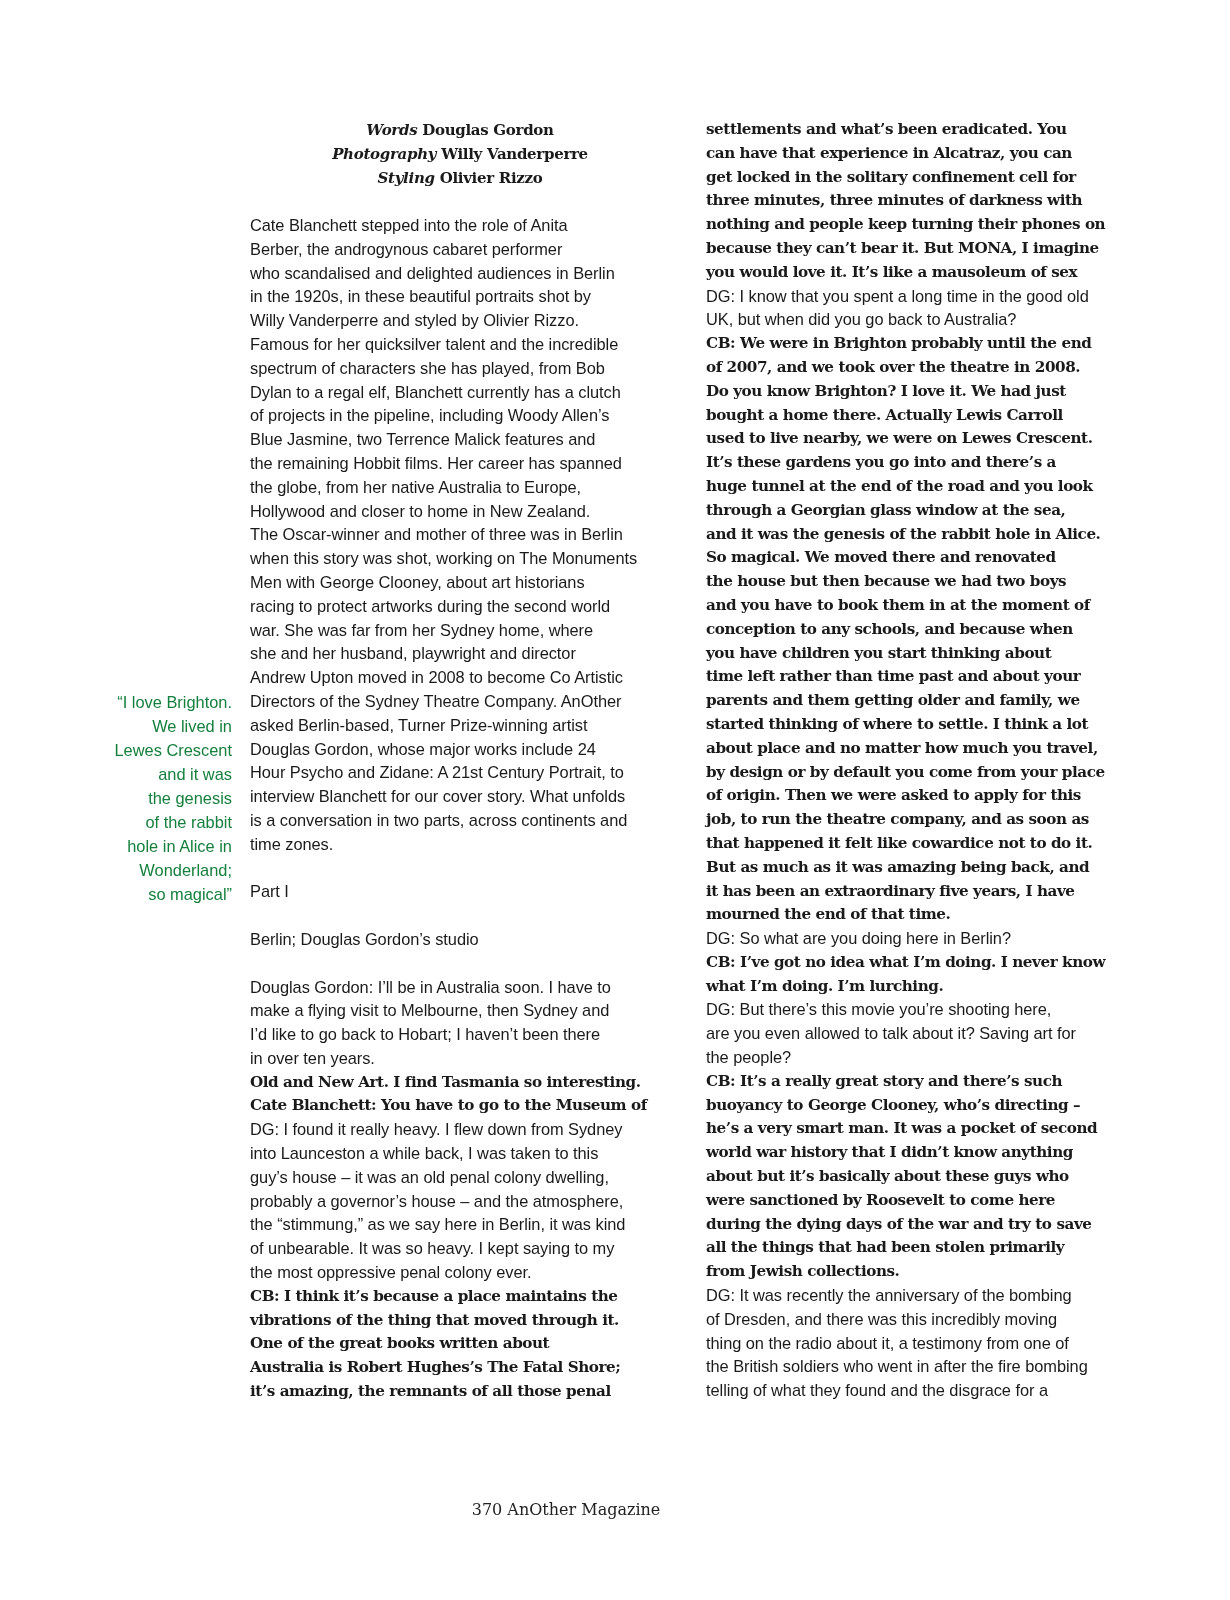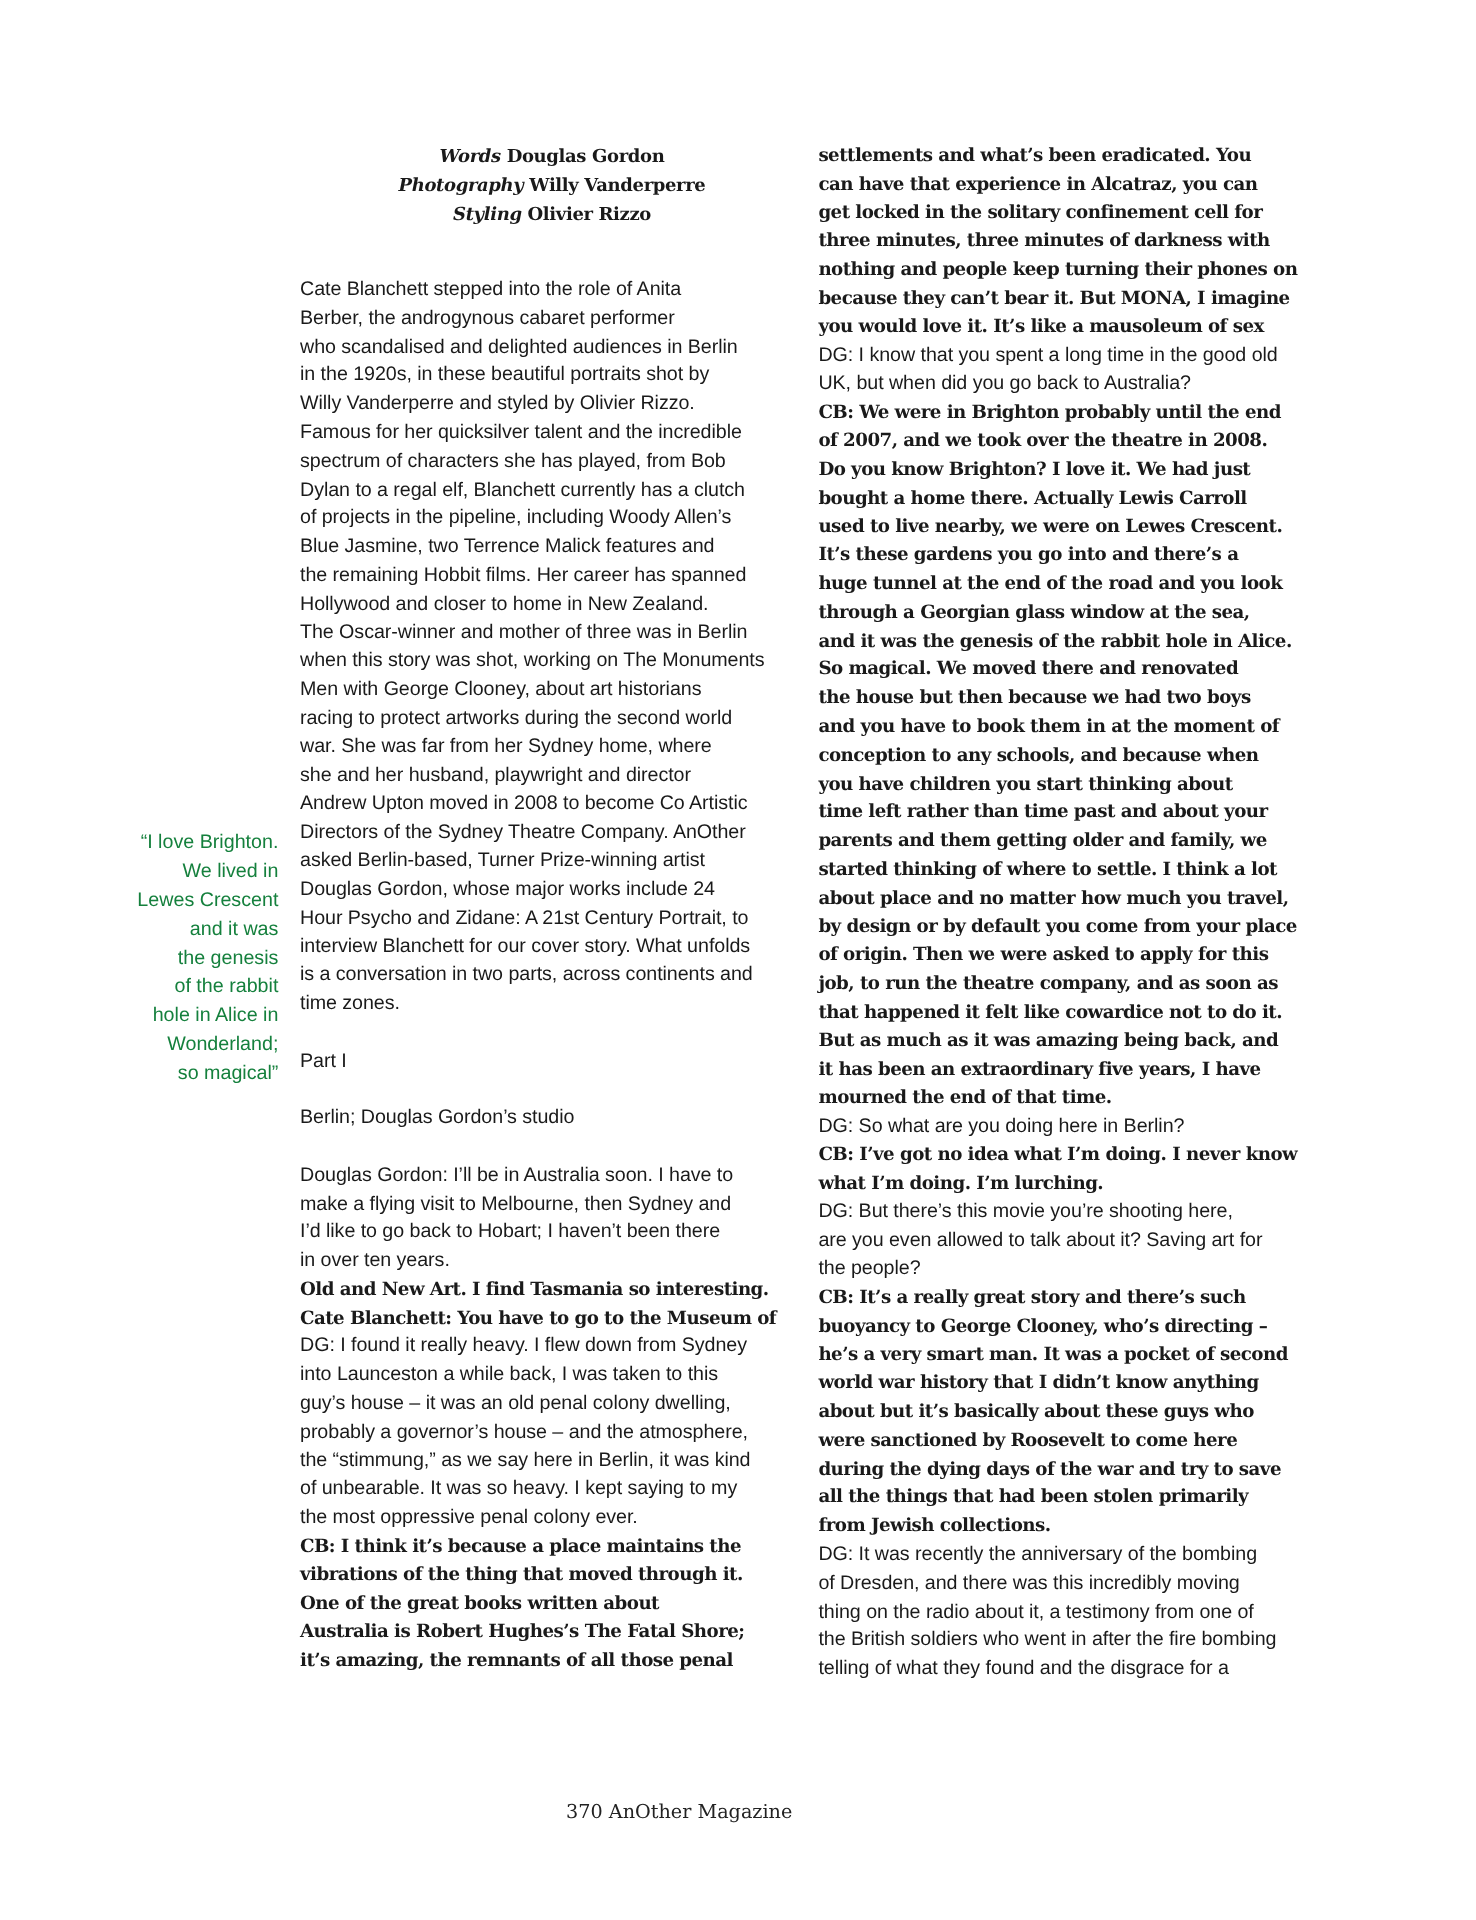--- a/index.html
+++ b/index.html
@@ -9,22 +9,22 @@
     position: absolute; left: 250px; top: 118px; width: 420px;
     text-align: center; font-family: "DejaVu Serif", serif; font-weight: bold;
     font-size: 15px; line-height: 24px; letter-spacing: -0.3px;
   }
   #credits .role { font-style: italic; }
 
   .col {
     position: absolute; top: 0; width: 430px;
     font-size: 16.4px; line-height: 23.8px;
   }
-  #col-left { left: 250px; top: 230px; }
-  #col-right { left: 682px; top: 118px; }
+  #col-left { left: 250px; top: 214px; }
+  #col-right { left: 706px; top: 118px; }
 
   .line { white-space: nowrap; height: 23.8px; }
   .line.s { font-family: "Liberation Sans", sans-serif; font-weight: normal; letter-spacing: -0.05px; }
   .line.b { font-family: "DejaVu Serif", serif; font-weight: bold; font-size: 15.2px; letter-spacing: -0.45px; }
   .line.blank { height: 23.8px; }
 
   #pull-quote {
     position: absolute; left: 66px; top: 690px; width: 166px;
     text-align: right; font-family: "Liberation Sans", sans-serif;
     font-size: 16.4px; line-height: 24px; color: #15803d;
@@ -61,20 +61,21 @@
     <div class="line s">Berber, the androgynous cabaret performer</div>
     <div class="line s">who scandalised and delighted audiences in Berlin</div>
     <div class="line s">in the 1920s, in these beautiful portraits shot by</div>
     <div class="line s">Willy Vanderperre and styled by Olivier Rizzo.</div>
     <div class="line s">Famous for her quicksilver talent and the incredible</div>
     <div class="line s">spectrum of characters she has played,  from Bob</div>
     <div class="line s">Dylan to a regal elf, Blanchett currently has a clutch</div>
     <div class="line s">of projects in the pipeline, including Woody Allen’s</div>
     <div class="line s">Blue Jasmine, two Terrence Malick features and</div>
     <div class="line s">the remaining Hobbit films. Her career has spanned</div>
+    <div class="line s">the globe, from her native Australia to Europe,</div>
     <div class="line s">Hollywood and closer to home in New Zealand.</div>
     <div class="line s">The Oscar-winner and mother of three was in Berlin</div>
     <div class="line s">when this story was shot, working on The Monuments</div>
     <div class="line s">Men with George Clooney, about art historians</div>
     <div class="line s">racing to protect artworks during the second world</div>
     <div class="line s">war. She was far from her Sydney home, where</div>
     <div class="line s">she and her husband, playwright and director</div>
     <div class="line s">Andrew Upton moved in 2008 to become Co Artistic</div>
     <div class="line s">Directors of the Sydney Theatre Company. AnOther</div>
     <div class="line s">asked Berlin-based, Turner Prize-winning artist</div>

